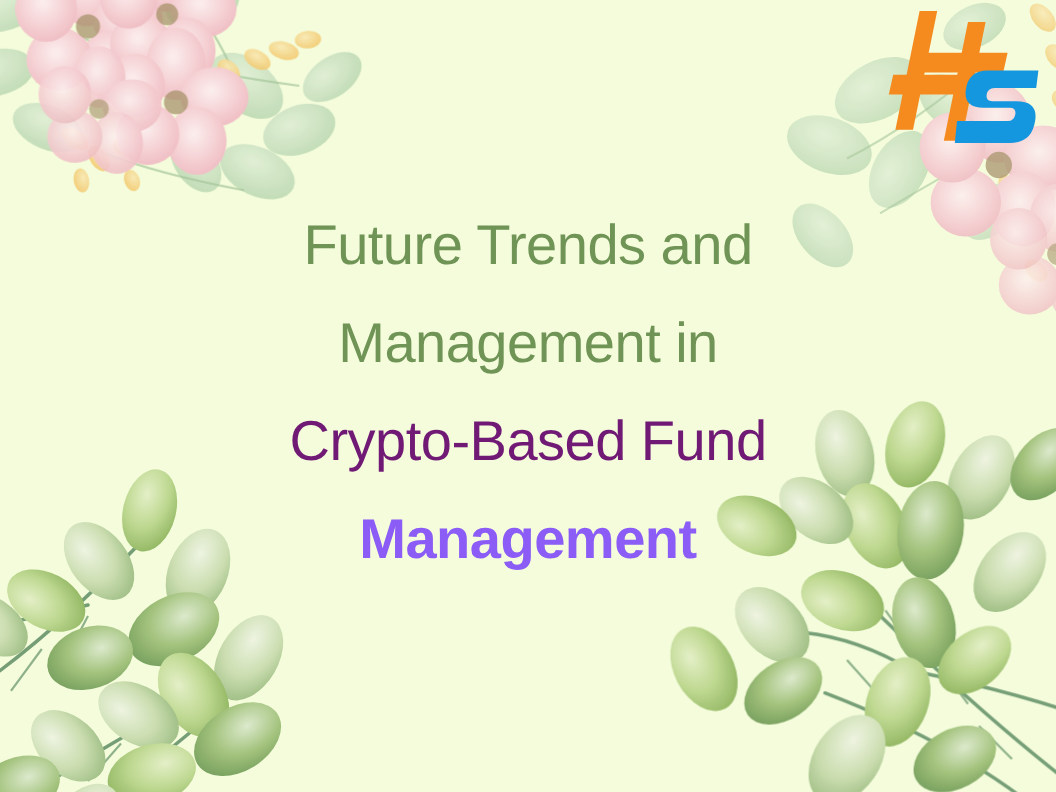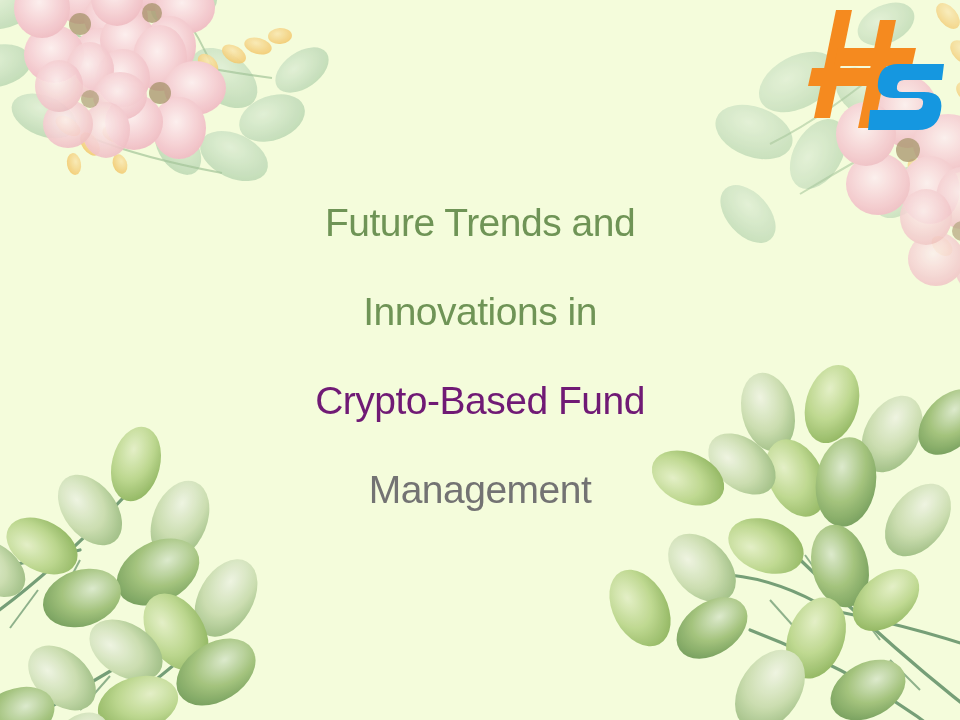--- a/index.html
+++ b/index.html
@@ -38,21 +38,21 @@
   
   #title-block {
     position: absolute;
     left: 120px;
     top: 178px;
     width: 720px;
     text-align: center;
   }
   .title-line {
     color: #6f9456;
-    font-size: 39px;
+    font-size: 51px;
     line-height: 89px;
     font-weight: 400;
     letter-spacing: -0.5px;
     white-space: nowrap;
   }
 </style>
 </head>
 <body>
 
 <div id="slide" style="background: rgb(244, 252, 219);">
@@ -302,18 +302,18 @@
 
       <polygon points="6,62 84,62 80,80 2,80"></polygon>
     </g>
     <g fill="#1597e0">
       <path d="M138 58 L92 58 Q74 58 72 76 Q70 92 88 92 L112 92 Q118 92 117 98 Q116 104 110 104 L64 104 L62 124 L112 124 Q132 124 135 104 Q138 86 118 86 L96 86 Q90 86 91 80 Q92 74 98 74 L136 74 Z"></path>
     </g>
   </svg>
 
   <div id="title-block">
     <div class="title-line" style="color: rgb(111, 148, 86);">Future Trends and</div>
-    <div class="title-line" style="color: rgb(111, 148, 86);">Innovations in</div>
+    <div class="title-line" style="color: rgb(111, 148, 86);">Management in</div>
     <div class="title-line" style="color: #701a75;">Crypto-Based Fund</div>
-    <div class="title-line" style="color: #737373;">Management</div>
+    <div class="title-line" style="color: #8b5cf6; font-weight: bold;">Management</div>
   </div>
 
 </div>
 
 </body></html>

